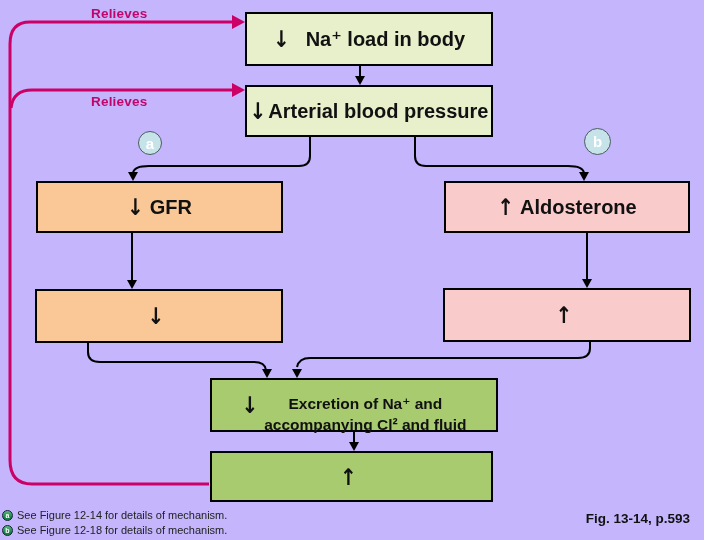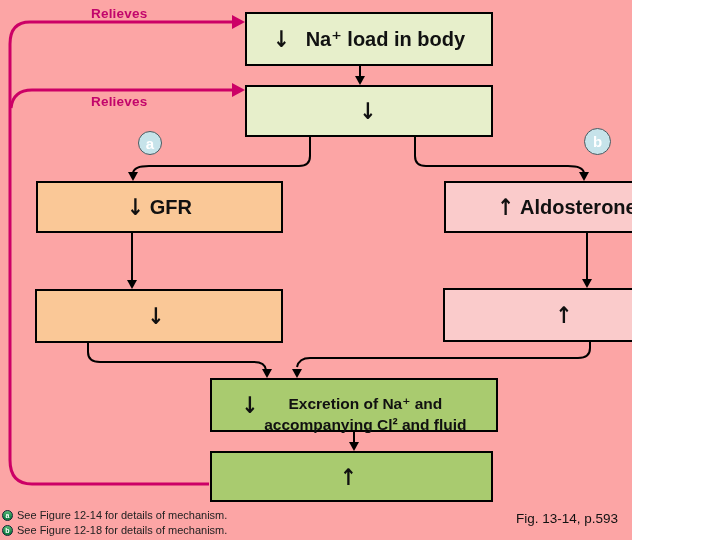--- a/index.html
+++ b/index.html
@@ -1,17 +1,17 @@
 <!DOCTYPE html>
 <html><head>
 <meta charset="utf-8">
 <style>
   html,body { margin:0; padding:0; background:#ffffff; }
   .slide {
-    position:relative; width:632px; height:540px; background:#fca5a5;
+    position:relative; width:704px; height:540px; background:#c4b5fd;
     font-family:"Liberation Sans","DejaVu Sans",sans-serif; overflow:hidden;
   }
   svg.lines { position:absolute; left:0; top:0; width:720px; height:540px; }
 
   .box {
     position:absolute; box-sizing:border-box; border:2px solid #000;
     display:flex; align-items:center; justify-content:center;
     font-weight:bold; color:#111;
   }
   .box .arr {
@@ -46,21 +46,21 @@
   }
   .footnote .fn-icon {
     width:11px; height:11px; border-radius:50%;
     background:linear-gradient(180deg,#5BBB7B 0%,#158245 70%);
     border:1px solid #123; box-sizing:border-box;
     color:#fff; font-size:7px; font-weight:bold; line-height:9px; text-align:center;
   }
   .footnote .fn-text { font-size:11px; color:#222; margin-left:4px; }
 
   .fig-caption {
-    position:absolute; right:14px; top:511px; font-size:13.5px; font-weight:normal; color:#111;
+    position:absolute; right:14px; top:511px; font-size:13.5px; font-weight:bold; color:#111;
   }
 </style>
 </head>
 <body>
 
 <div class="slide">
 
   <svg class="lines" viewBox="0 0 720 540" xmlns="http://www.w3.org/2000/svg">
 
     <g stroke="#CC0066" stroke-width="3" fill="none">
@@ -97,20 +97,21 @@
   <div class="relieves" style="left:91px; top:6px;">Relieves</div>
   <div class="relieves" style="left:91px; top:94px;">Relieves</div>
 
   <div class="box palegreen gap-wide" style="left:245px; top:12px; width:248px; height:54px;">
     <span class="arr">↓</span>
     <span class="lbl">Na⁺ load in body</span>
   </div>
 
   <div class="box palegreen gap-tight" style="left:245px; top:85px; width:248px; height:52px;">
     <span class="arr">↓</span>
+    <span class="lbl">Arterial blood pressure</span>
   </div>
 
   <div class="marker-circle" style="left:138px; top:131px; width:24px; height:24px;">
     <span>a</span>
   </div>
   <div class="marker-circle" style="left:584px; top:128px; width:27px; height:27px;">
     <span>b</span>
   </div>
 
   <div class="box orange" style="left:36px; top:181px; width:247px; height:52px;">

